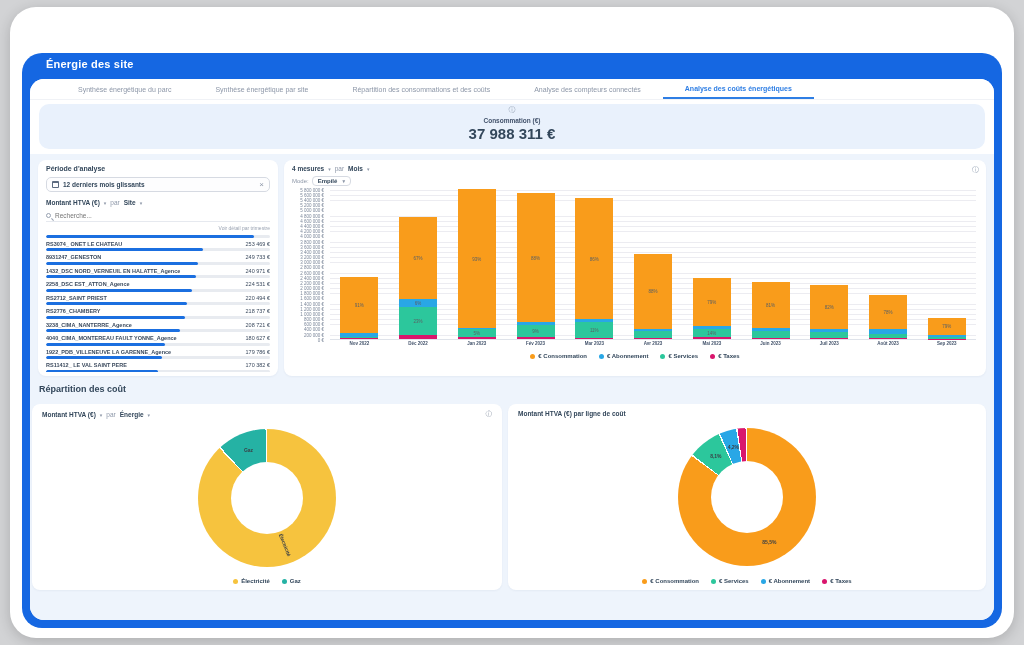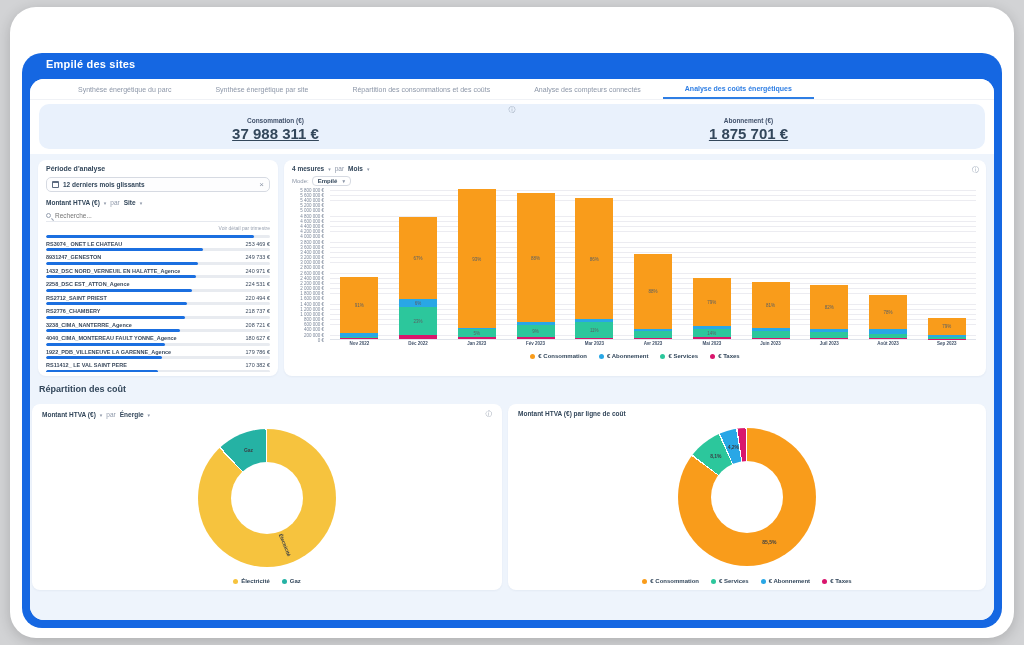--- a/index.html
+++ b/index.html
@@ -11,21 +11,21 @@
   
   .tabbar { height:21px; display:flex; align-items:stretch; padding-left:26px; border-bottom:1px solid #f0f2f6; background:#fff; flex:none; }
   .tab { font-size:7px; color:#8d97a8; display:flex; align-items:center; padding:0 22px; cursor:pointer; }
   .tab.active { color:#2e7ee4; font-weight:bold; border-bottom:2px solid #2e7ee4; }
   
   .kpi-wrap { padding:4px 9px 5px 9px; background:#fff; flex:none; }
   .kpi-strip { position:relative; background:#e9f1fc; border-radius:10px; height:45px; display:flex; align-items:center; }
   .kpi-info { position:absolute; top:1px; left:50%; transform:translateX(-50%); font-size:7px; color:#93a0b2; cursor:pointer; }
   .kpi { flex:1; text-align:center; padding-top:6px; }
   .kpi-label { font-size:6.5px; font-weight:bold; color:#42526b; }
-  .kpi-value { font-size:15px; font-weight:bold; color:#33475b; margin-top:1px;text-decoration:underline; }
+  .kpi-value { font-size:15px; font-weight:bold; color:#33475b; margin-top:1px; }
   
   .body { position:relative; flex:1; background:#eef4fc; }
   .card { position:absolute; background:#fff; border-radius:8px; box-shadow:0 1px 2px rgba(40,60,100,.05); }
   
   #left-card { left:8px; top:6px; width:240px; height:216px; padding:5px 8px; }
   .panel-title { font-size:7px; font-weight:bold; color:#33475b; }
   .period-select { margin-top:5px; height:15px; border:1px solid #d6dae2; border-radius:5px; display:flex; align-items:center; gap:4px; padding:0 5px; background:#fdfdfe; cursor:pointer; }
   .cal-icon { width:7px; height:7px; border:1px solid #5d6b80; border-top-width:2px; border-radius:1px; flex:none; }
   .period-text { font-size:6.5px; font-weight:bold; color:#33475b; }
   .clear-x { margin-left:auto; font-size:8px; color:#8d97a8; cursor:pointer; line-height:1; }
@@ -72,41 +72,37 @@
   .donut { width:138px; height:138px; border-radius:50%; position:relative; cursor:pointer; }
   .donut::after { content:""; position:absolute; left:50%; top:50%; width:72px; height:72px; background:#fff; border-radius:50%; transform:translate(-50%,-50%); }
   .donut-label { position:absolute; transform:translate(-50%,-50%); font-size:5px; font-weight:bold; color:#3a3f46; z-index:2; white-space:nowrap; }
   .card-title { font-size:6.5px; font-weight:bold; color:#33475b; }
 </style>
 </head>
 <body>
 
 <div class="window">
   <div class="blue-frame">
-    <div class="frame-title">Empilé des sites</div>
+    <div class="frame-title">Énergie des site</div>
     <div class="content">
 
       <div class="tabbar">
         <div class="tab">Synthèse énergétique du parc</div>
         <div class="tab">Synthèse énergétique par site</div>
         <div class="tab">Répartition des consommations et des coûts</div>
         <div class="tab">Analyse des compteurs connectés</div>
         <div class="tab active">Analyse des coûts énergétiques</div>
       </div>
 
       <div class="kpi-wrap">
         <div class="kpi-strip">
           <span class="kpi-info">ⓘ</span>
           <div class="kpi">
             <div class="kpi-label">Consommation (€)</div>
             <div class="kpi-value">37 988 311 €</div>
-          </div>
-          <div class="kpi">
-            <div class="kpi-label">Abonnement (€)</div>
-            <div class="kpi-value">1 875 701 €</div>
           </div>
         </div>
       </div>
 
       <div class="body">
 
         <div class="card" id="left-card">
           <div class="panel-title">Période d'analyse</div>
           <div class="period-select">
             <span class="cal-icon"></span>

